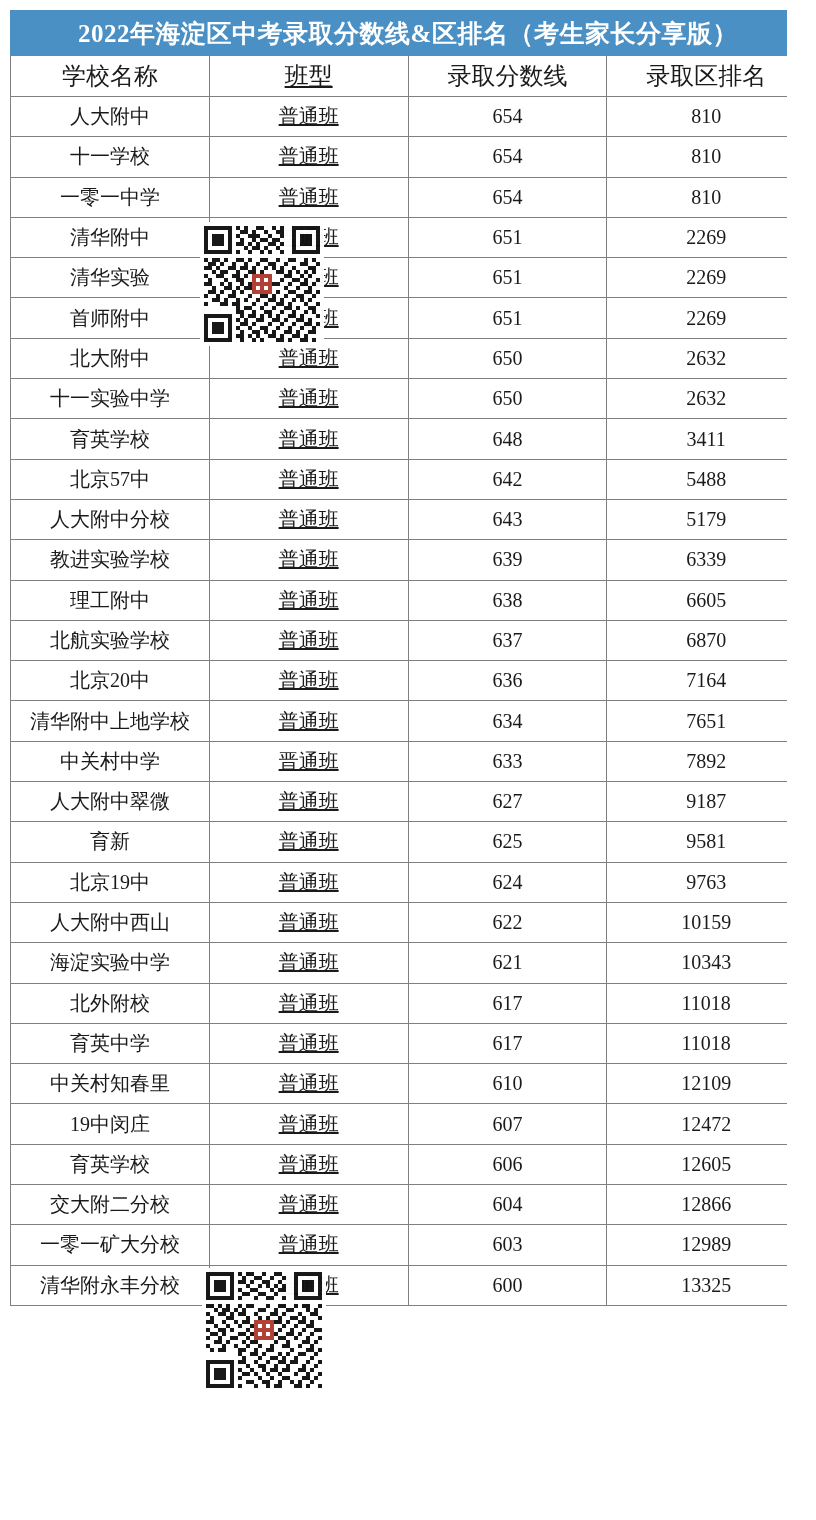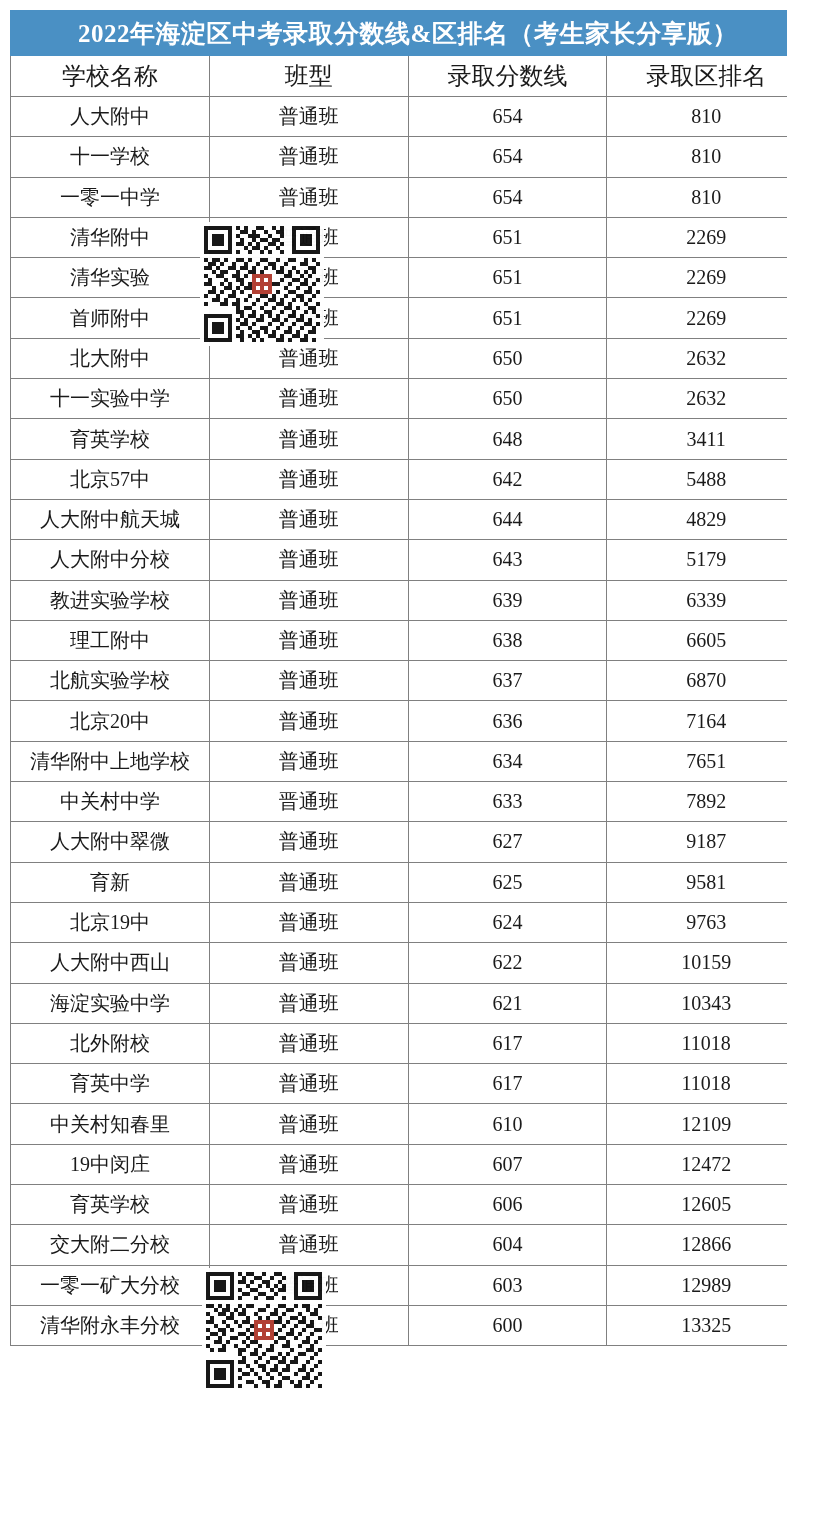--- a/index.html
+++ b/index.html
@@ -48,21 +48,21 @@
     font-size: 24px;
     height: 40px;
     background: #ffffff;
   }
   tr.data-row td {
     font-size: 20px;
     height: 39.3px;
     background: #ffffff;
   }
   td.col-school { width: 258px; }
-  td.col-class  { width: 179px; }
+  td.col-class  { width: 179px; text-decoration: underline; }
   td.col-score  { width: 178px; }
   td.col-rank   { width: 179px; }
   td.num { font-family: "Liberation Serif", "DejaVu Serif", serif; }
   
   .qr {
     position: absolute;
     background: #ffffff;
     padding: 4px;
     box-sizing: border-box;
     opacity: 0.97;
@@ -139,26 +139,20 @@
           <td class="col-school">育英学校</td>
           <td class="col-class">普通班</td>
           <td class="col-score num">648</td>
           <td class="col-rank num">3411</td>
         </tr>
         <tr class="data-row">
           <td class="col-school">北京57中</td>
           <td class="col-class">普通班</td>
           <td class="col-score num">642</td>
           <td class="col-rank num">5488</td>
-        </tr>
-        <tr class="data-row">
-          <td class="col-school">人大附中航天城</td>
-          <td class="col-class">普通班</td>
-          <td class="col-score num">644</td>
-          <td class="col-rank num">4829</td>
         </tr>
         <tr class="data-row">
           <td class="col-school">人大附中分校</td>
           <td class="col-class">普通班</td>
           <td class="col-score num">643</td>
           <td class="col-rank num">5179</td>
         </tr>
         <tr class="data-row">
           <td class="col-school">教进实验学校</td>
           <td class="col-class">普通班</td>

